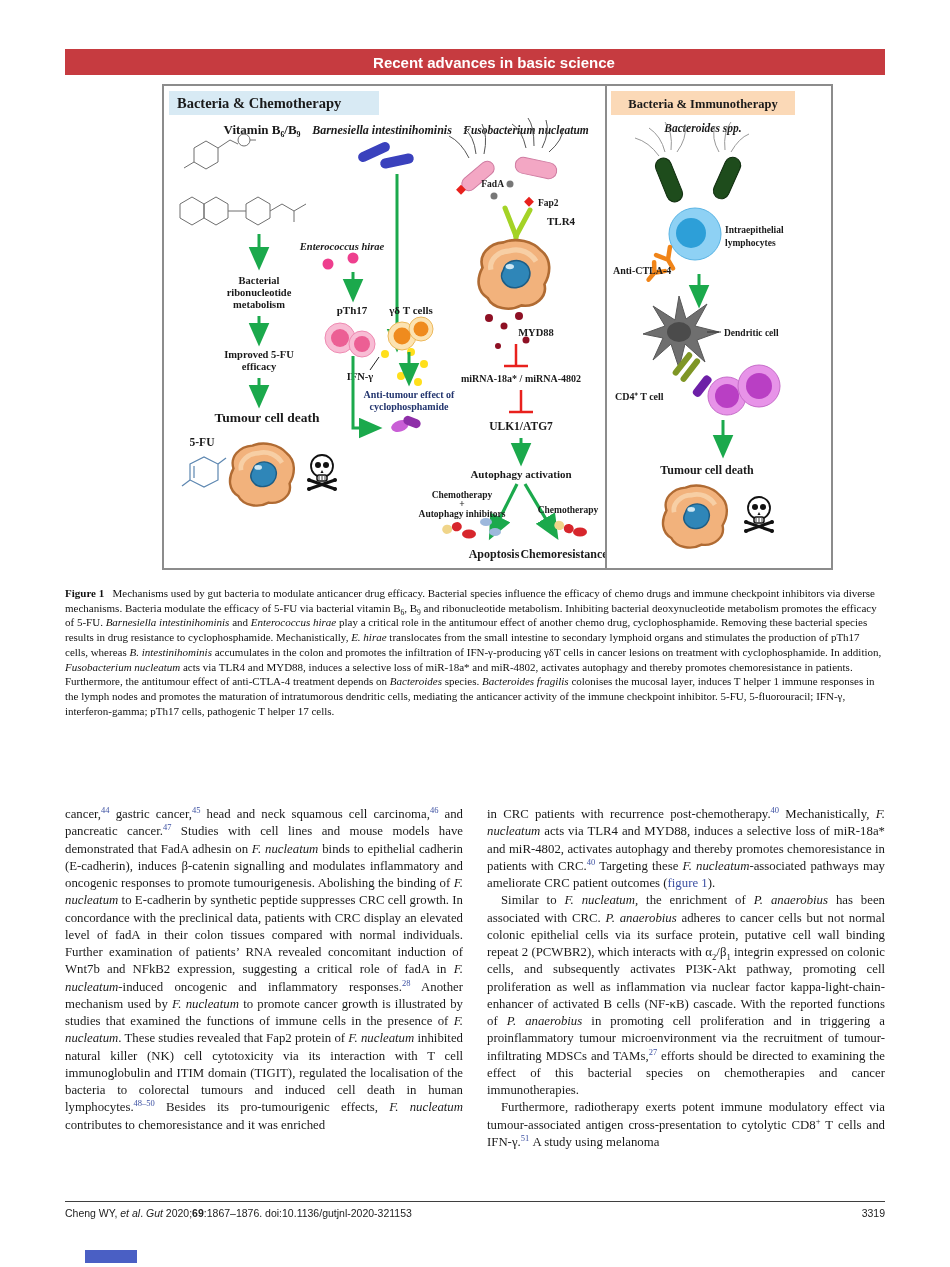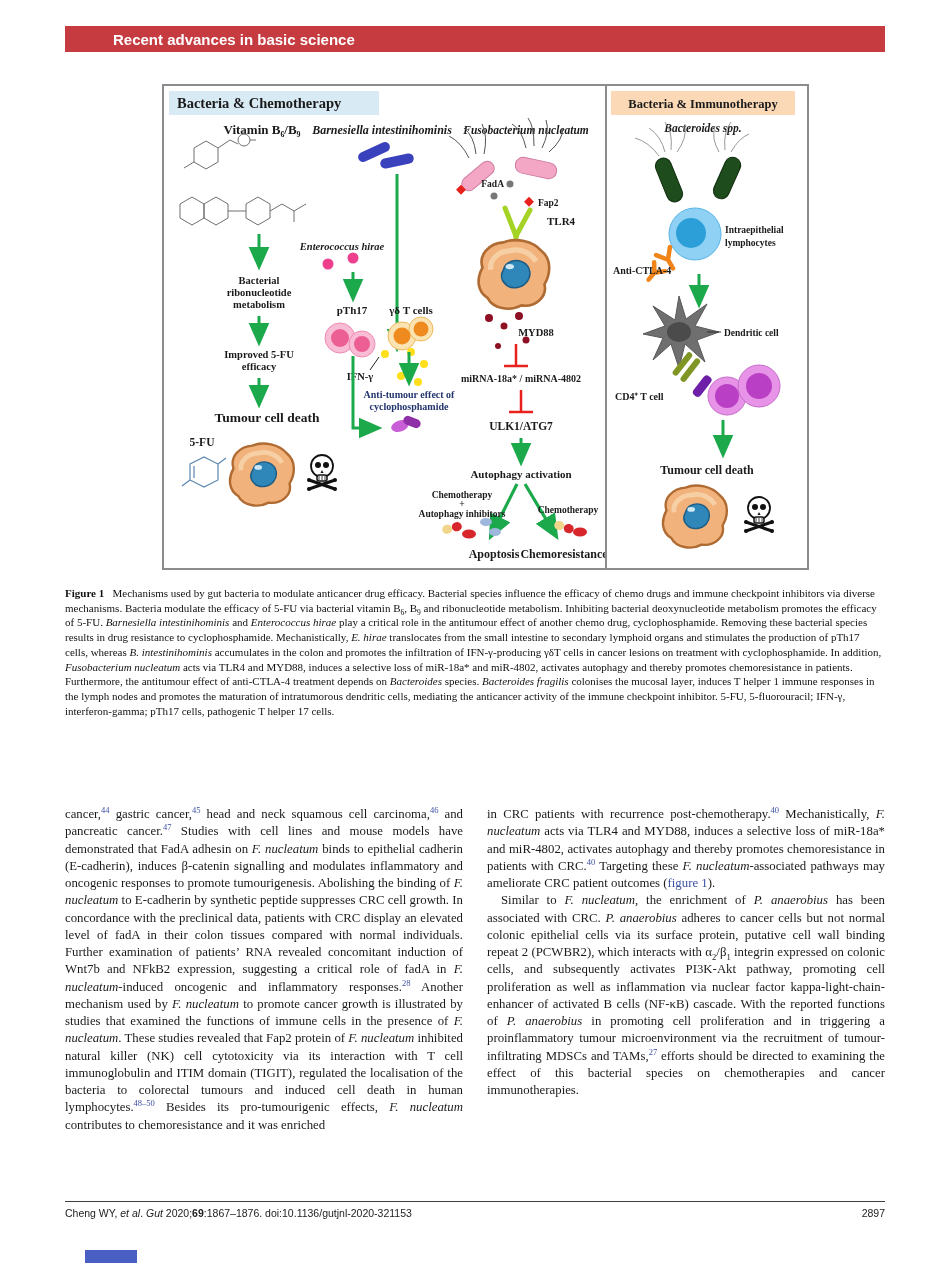--- a/index.html
+++ b/index.html
@@ -1,23 +1,23 @@
 <!DOCTYPE html>
 <html><head>
 <meta charset="utf-8">
 <style>
   html,body{margin:0;padding:0;background:#ffffff;}
   .page{position:relative;width:950px;height:1267px;background:#fff;overflow:hidden;
         font-family:"Liberation Serif",serif;color:#1a1a1a;}
-  .banner{position:absolute;left:65px;top:26px;width:820px;height:26px;background:#c63b40;
+  .banner{position:absolute;left:65px;top:49px;width:820px;height:26px;background:#c63b40;
           color:#fff;font-family:"Liberation Sans",sans-serif;font-weight:bold;font-size:15px;
-          display:flex;align-items:center;justify-content:flex-start;padding-right:10px;box-sizing:border-box;padding-left:48px;}
+          display:flex;align-items:center;justify-content:center;padding-right:10px;box-sizing:border-box;padding-left:48px;}
   .figbox{position:absolute;border:2px solid #8c8c8c;background:#fff;box-sizing:border-box;}
   #fig-left{left:162px;top:84px;width:447px;height:486px;}
-  #fig-right{left:605px;top:84px;width:204px;height:486px;}
+  #fig-right{left:605px;top:84px;width:228px;height:486px;}
   .figbox svg{position:absolute;left:0;top:0;}
   .caption{position:absolute;left:65px;top:586px;width:820px;
            font-family:Liberation Serif, serif;font-size:11px;line-height:14.7px;color:#111;}
   .caption i{font-style:italic;}
   .caption sub{font-size:7.5px;}
   .bodycols{position:absolute;left:65px;top:806px;width:820px;display:flex;gap:24px;}
   .col{width:398px;font-size:12.8px;line-height:17.25px;text-align:justify;}
   .col p{margin:0;}
   .col p.indent{text-indent:14px;}
   sup{font-size:8.5px;line-height:0;}
@@ -335,23 +335,24 @@
 
   <div class="caption"><b>Figure 1</b>&nbsp;&nbsp;&nbsp;Mechanisms used by gut bacteria to modulate anticancer drug efficacy. Bacterial species influence the efficacy of chemo drugs and immune checkpoint inhibitors via diverse mechanisms. Bacteria modulate the efficacy of 5-FU via bacterial vitamin B<sub>6</sub>, B<sub>9</sub> and ribonucleotide metabolism. Inhibiting bacterial deoxynucleotide metabolism promotes the efficacy of 5-FU. <i>Barnesiella intestinihominis</i> and <i>Enterococcus hirae</i> play a critical role in the antitumour effect of another chemo drug, cyclophosphamide. Removing these bacterial species results in drug resistance to cyclophosphamide. Mechanistically, <i>E. hirae</i> translocates from the small intestine to secondary lymphoid organs and stimulates the production of pTh17 cells, whereas <i>B. intestinihominis</i> accumulates in the colon and promotes the infiltration of IFN-γ-producing γδT cells in cancer lesions on treatment with cyclophosphamide. In addition, <i>Fusobacterium nucleatum</i> acts via TLR4 and MYD88, induces a selective loss of miR-18a* and miR-4802, activates autophagy and thereby promotes chemoresistance in patients. Furthermore, the antitumour effect of anti-CTLA-4 treatment depends on <i>Bacteroides</i> species. <i>Bacteroides fragilis</i> colonises the mucosal layer, induces T helper 1 immune responses in the lymph nodes and promotes the maturation of intratumorous dendritic cells, mediating the anticancer activity of the immune checkpoint inhibitor. 5-FU, 5-fluorouracil; IFN-γ, interferon-gamma; pTh17 cells, pathogenic T helper 17 cells.</div>
 
   <div class="bodycols">
     <div class="col">
       <p>cancer,<sup class="ref">44</sup> gastric cancer,<sup class="ref">45</sup> head and neck squamous cell carcinoma,<sup class="ref">46</sup> and pancreatic cancer.<sup class="ref">47</sup> Studies with cell lines and mouse models have demonstrated that FadA adhesin on <i>F. nucleatum</i> binds to epithelial cadherin (E-cadherin), induces β-catenin signalling and modulates inflammatory and oncogenic responses to promote tumourigenesis. Abolishing the binding of <i>F. nucleatum</i> to E-cadherin by synthetic peptide suppresses CRC cell growth. In concordance with the preclinical data, patients with CRC display an elevated level of fadA in their colon tissues compared with normal individuals. Further examination of patients’ RNA revealed concomitant induction of Wnt7b and NFkB2 expression, suggesting a critical role of fadA in <i>F. nucleatum</i>-induced oncogenic and inflammatory responses.<sup class="ref">28</sup> Another mechanism used by <i>F. nucleatum</i> to promote cancer growth is illustrated by studies that examined the functions of immune cells in the presence of <i>F. nucleatum</i>. These studies revealed that Fap2 protein of <i>F. nucleatum</i> inhibited natural killer (NK) cell cytotoxicity via its interaction with T cell immunoglobulin and ITIM domain (TIGIT), regulated the localisation of the bacteria to colorectal tumours and induced cell death in human lymphocytes.<sup class="ref">48–50</sup> Besides its pro-tumourigenic effects, <i>F. nucleatum</i> contributes to chemoresistance and it was enriched</p>
     </div>
     <div class="col">
       <p>in CRC patients with recurrence post-chemotherapy.<sup class="ref">40</sup> Mechanistically, <i>F. nucleatum</i> acts via TLR4 and MYD88, induces a selective loss of miR-18a* and miR-4802, activates autophagy and thereby promotes chemoresistance in patients with CRC.<sup class="ref">40</sup> Targeting these <i>F. nucleatum</i>-associated pathways may ameliorate CRC patient outcomes (<span class="link">figure 1</span>).</p>
       <p class="indent">Similar to <i>F. nucleatum</i>, the enrichment of <i>P. anaerobius</i> has been associated with CRC. <i>P. anaerobius</i> adheres to cancer cells but not normal colonic epithelial cells via its surface protein, putative cell wall binding repeat 2 (PCWBR2), which interacts with α<sub>2</sub>/β<sub>1</sub> integrin expressed on colonic cells, and subsequently activates PI3K-Akt pathway, promoting cell proliferation as well as inflammation via nuclear factor kappa-light-chain-enhancer of activated B cells (NF-κB) cascade. With the reported functions of <i>P. anaerobius</i> in promoting cell proliferation and in triggering a proinflammatory tumour microenvironment via the recruitment of tumour-infiltrating MDSCs and TAMs,<sup class="ref">27</sup> efforts should be directed to examining the effect of this bacterial species on chemotherapies and cancer immunotherapies.</p>
+      <p class="indent">Furthermore, radiotherapy exerts potent immune modulatory effect via tumour-associated antigen cross-presentation to cytolytic CD8<sup>+</sup> T cells and IFN-γ.<sup class="ref">51</sup> A study using melanoma</p>
     </div>
   </div>
 
   <div class="footrule"></div>
   <div class="footer">
     <span>Cheng WY, <i>et al</i>. <i>Gut</i> 2020;<b>69</b>:1867–1876. doi:10.1136/gutjnl-2020-321153</span>
-    <span>2897</span>
+    <span>3319</span>
   </div>
   <div class="bluebox"></div>
 
 </div>
 
 </body></html>

